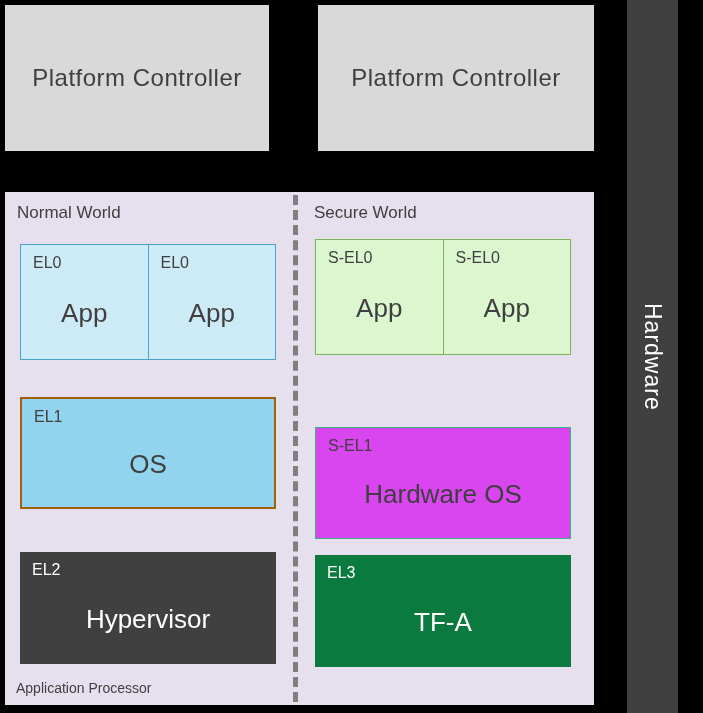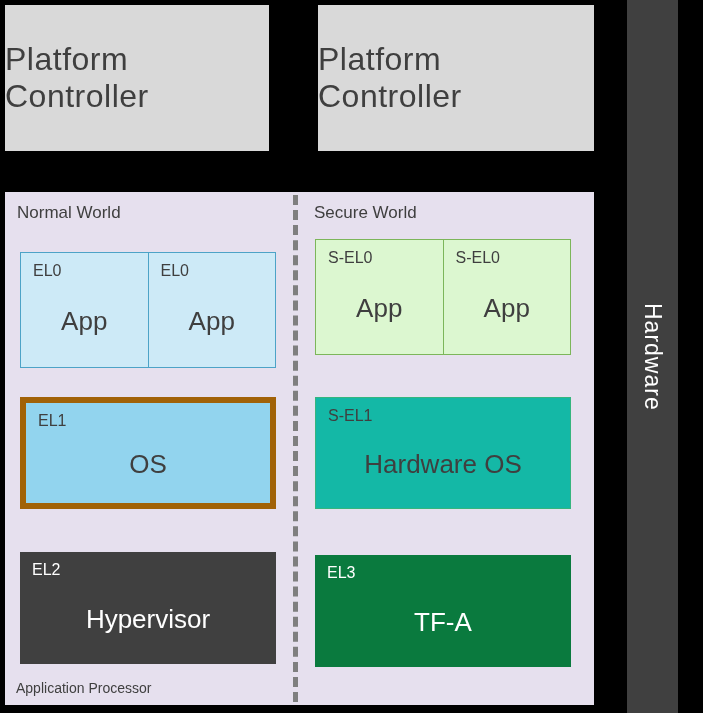--- a/index.html
+++ b/index.html
@@ -14,21 +14,22 @@
     font-family: "Liberation Sans", sans-serif;
     overflow: hidden;
   }
   .abs { position: absolute; box-sizing: border-box; }
 
   .platform-controller {
     background: #d9d9d9;
     color: #3f3f3f;
     display: flex;
     align-items: center;
-    font-size: 32px;
+    justify-content: center;
+    font-size: 24px;
     letter-spacing: 0.5px;
   }
   .pc-left  { left: 5px;   top: 5px; width: 264px; height: 146px; }
   .pc-right { left: 318px; top: 5px; width: 276px; height: 146px; }
 
   .hardware-bar {
     left: 627px; top: 0; width: 51px; height: 713px;
     background: #404040;
     color: #ffffff;
     display: flex;
@@ -99,31 +100,31 @@
   .pair-cell {
     flex: 1;
     display: flex;
     flex-direction: column;
     box-sizing: border-box;
   }
 
   
   .el0-cell  { background: #cdeaf7; border: 1px solid #4da3c7; }
   .el0-cell + .el0-cell { border-left: none; }
-  .el1-box   { background: #92d4ee; border: 6px solid #a16207; }
+  .el1-box   { background: #92d4ee; border: 2px solid #a16207; }
   .el2-box   { background: #404040; color: #ffffff; }
 
   
   .sel0-cell { background: #dcf7d0; border: 1px solid #7cb65a; }
   .sel0-cell + .sel0-cell { border-left: none; }
-  .sel1-box  { background: #14b8a6; border: 1px solid #35b57e; }
+  .sel1-box  { background: #d946ef; border: 1px solid #35b57e; margin-top: 30px; }
   .el3-box   { background: #0a7a3e; color: #ffffff; }
 
   
-  .nw-el0  { left: 15px;  top: 60px; }
+  .nw-el0  { left: 15px;  top: 52px; }
   .nw-el1  { left: 15px;  top: 205px; height: 112px; }
   .nw-el2  { left: 15px;  top: 360px; height: 112px; }
   .sw-el0  { left: 310px; top: 47px; border-radius: 31px; }
   .sw-el1  { left: 310px; top: 205px; height: 112px; }
   .sw-el3  { left: 310px; top: 363px; height: 112px; }
 </style>
 </head>
 <body>
 
 <div class="abs platform-controller pc-left">

